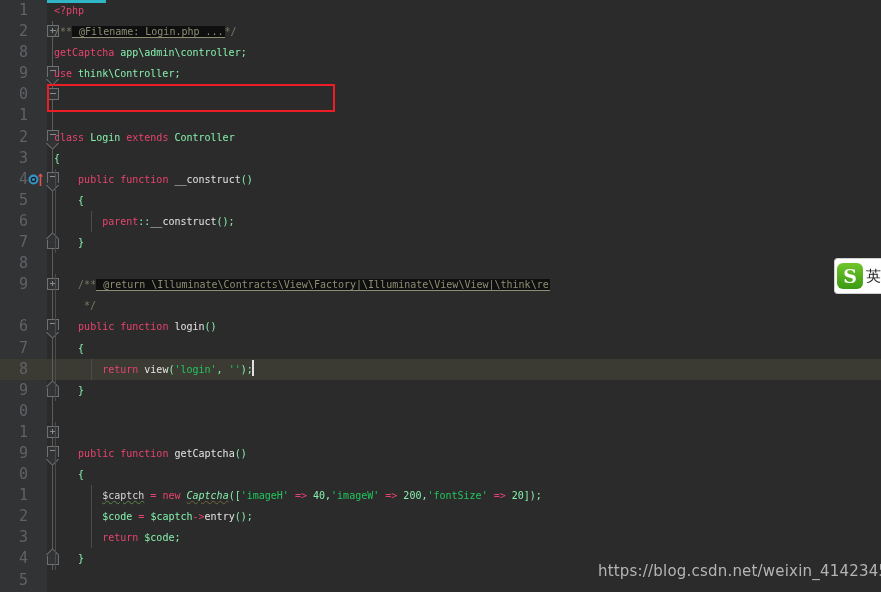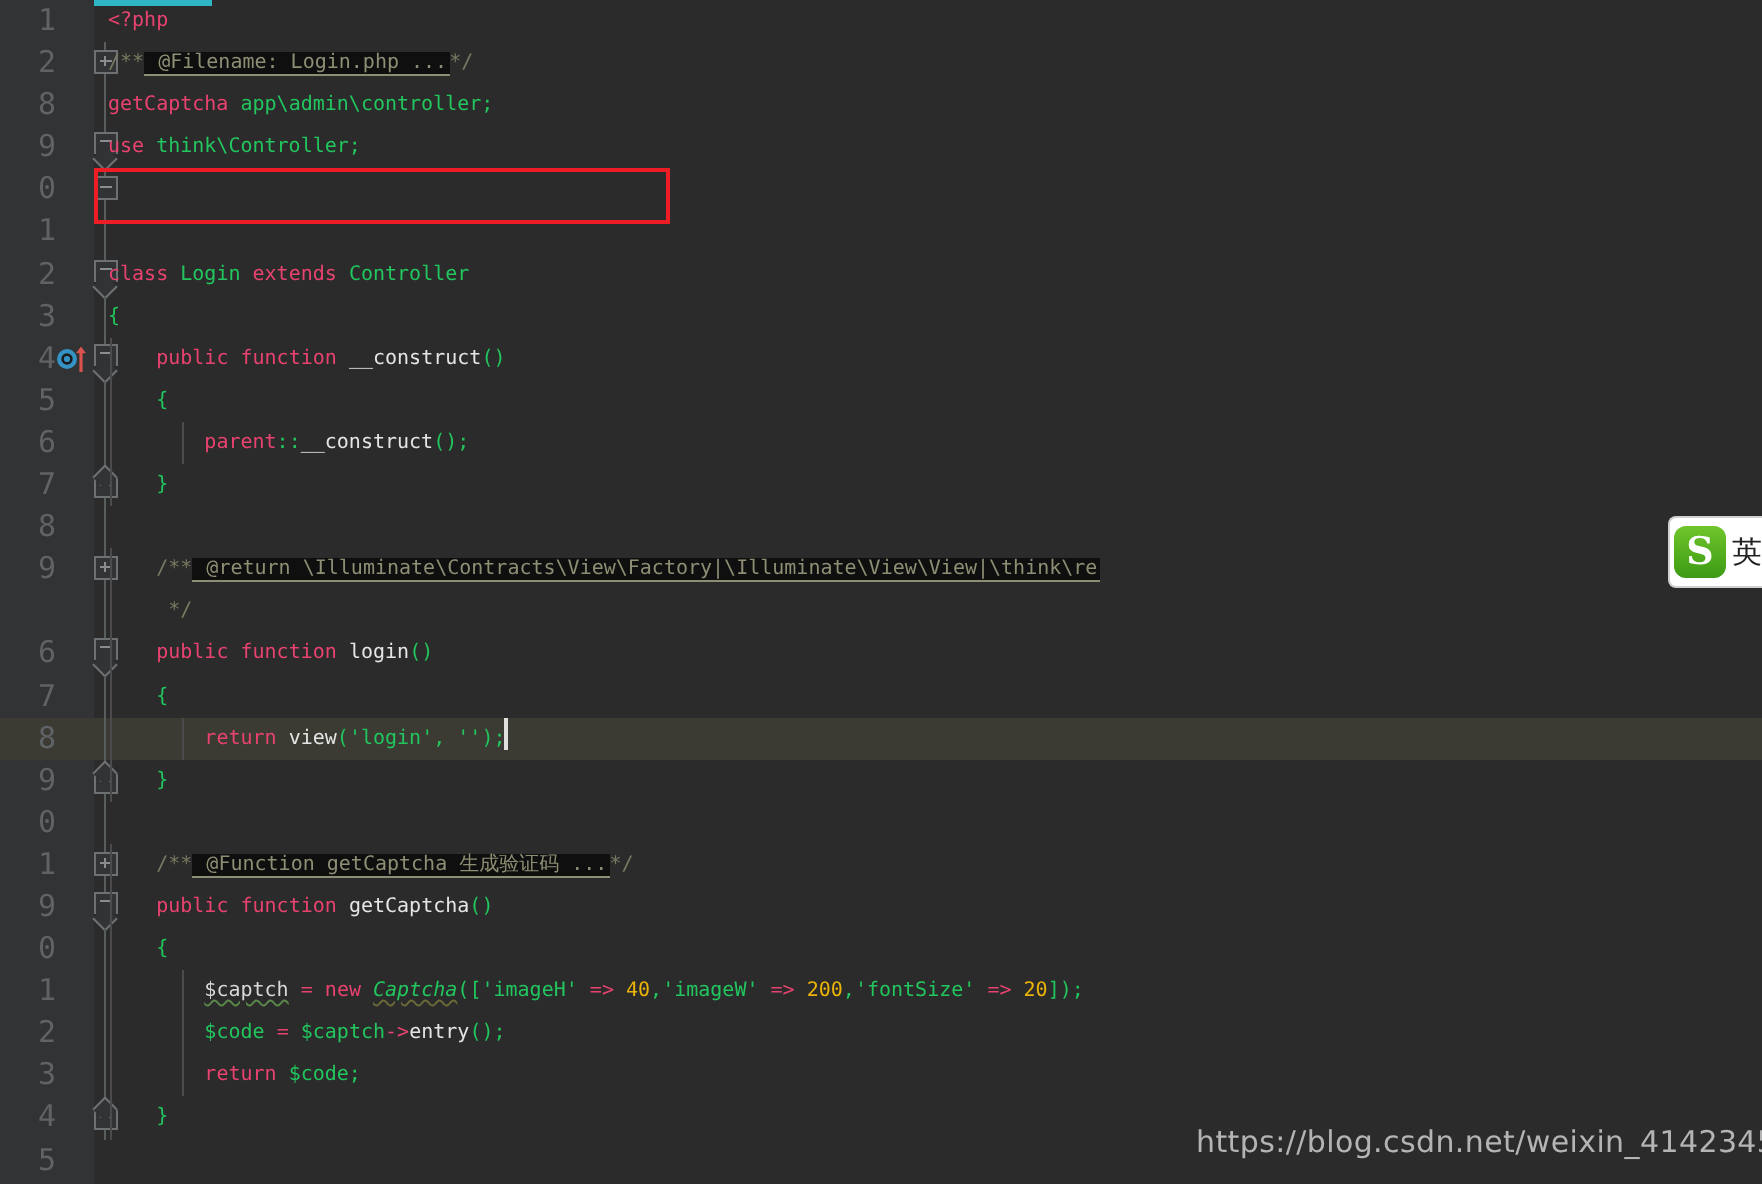--- a/index.html
+++ b/index.html
@@ -204,24 +204,24 @@
 
   
   .guide {
     position: absolute;
     width: 1px;
     background: #4b4b4b;
     height: 21.1px;
     top: 0;
   }
   .kwpink  { color: #e8436f; }
-  .plain   { color: #22c55e; }
+  .plain   { color: #86efac; }
   .fn      { color: #e5e5e5; }
   .str     { color: #22c55e; }
-  .num     { color: #eab308; }
+  .num     { color: #86efac; }
   .var     { color: #d7d7d7; }
   .cmt     { color: #7a7a62; }
   .op      { color: #e8436f; }
 
   
   .fold-chip {
     background: #0f0f0f;
     color: #8e8e74;
     border-bottom: 1px solid #8e8e74;
     padding: 0 1px;
@@ -348,21 +348,21 @@
       <div class="row"><span class="lineno">6</span><span class="foldcol"><span class="foldline"></span></span><span class="guide" style="left: 55px;"></span><span class="guide" style="left: 91.08px;"></span><span class="code"><span class="plain">        </span><span class="kwpink">parent</span><span class="plain">::</span><span class="fn">__construct</span><span class="plain">();</span></span></div>
       <div class="row"><span class="lineno">7</span><span class="foldcol"><span class="foldline"></span><span class="foldend"></span></span><span class="guide" style="left: 55px;"></span><span class="code"><span class="plain">    }</span></span></div>
       <div class="row"><span class="lineno">8</span><span class="foldcol"><span class="foldline"></span></span><span class="code"></span></div>
       <div class="row"><span class="lineno">9</span><span class="foldcol"><span class="foldline"></span><span class="foldbox plus"></span></span><span class="guide" style="left: 55px;"></span><span class="code"><span class="plain">    </span><span class="cmt">/**</span><span class="fold-chip"> @return \Illuminate\Contracts\View\Factory|\Illuminate\View\View|\think\re</span></span></div>
       <div class="row"><span class="lineno"></span><span class="foldcol"><span class="foldline"></span></span><span class="guide" style="left: 55px;"></span><span class="code"><span class="cmt">     */</span></span></div>
       <div class="row"><span class="lineno">6</span><span class="foldcol"><span class="foldline"></span><span class="foldstart"></span></span><span class="guide" style="left: 55px;"></span><span class="code"><span class="plain">    </span><span class="kwpink">public</span><span class="plain"> </span><span class="kwpink">function</span><span class="plain"> </span><span class="fn">login</span><span class="plain">()</span></span></div>
       <div class="row"><span class="lineno">7</span><span class="foldcol"><span class="foldline"></span></span><span class="guide" style="left: 55px;"></span><span class="code"><span class="plain">    {</span></span></div>
       <div class="row cur"><span class="lineno">8</span><span class="foldcol"><span class="foldline"></span></span><span class="guide" style="left: 55px;"></span><span class="guide" style="left: 91.08px;"></span><span class="code"><span class="plain">        </span><span class="kwpink">return</span><span class="plain"> </span><span class="fn">view</span><span class="plain">(</span><span class="str">'login'</span><span class="plain">, </span><span class="str">''</span><span class="plain">);</span><span class="caret"></span></span></div>
       <div class="row"><span class="lineno">9</span><span class="foldcol"><span class="foldline"></span><span class="foldend"></span></span><span class="guide" style="left: 55px;"></span><span class="code"><span class="plain">    }</span></span></div>
       <div class="row"><span class="lineno">0</span><span class="foldcol"><span class="foldline"></span></span><span class="code"></span></div>
-      <div class="row"><span class="lineno">1</span><span class="foldcol"><span class="foldline"></span><span class="foldbox plus"></span></span><span class="guide" style="left: 55px;"></span><span class="code"><span class="plain">    </span><span class="cmt">/**</span><span class="fold-chip"> @Function getCaptcha 生成验证码 ...</span><span class="cmt">*/</span></span></div>
+      <div class="row"><span class="lineno">1</span><span class="foldcol"><span class="foldline"></span><span class="foldbox plus"></span></span><span class="guide" style="left: 55px;"></span></div>
       <div class="row"><span class="lineno">9</span><span class="foldcol"><span class="foldline"></span><span class="foldstart"></span></span><span class="guide" style="left: 55px;"></span><span class="code"><span class="plain">    </span><span class="kwpink">public</span><span class="plain"> </span><span class="kwpink">function</span><span class="plain"> </span><span class="fn">getCaptcha</span><span class="plain">()</span></span></div>
       <div class="row"><span class="lineno">0</span><span class="foldcol"><span class="foldline"></span></span><span class="guide" style="left: 55px;"></span><span class="code"><span class="plain">    {</span></span></div>
       <div class="row"><span class="lineno">1</span><span class="foldcol"><span class="foldline"></span></span><span class="guide" style="left: 55px;"></span><span class="guide" style="left: 91.08px;"></span><span class="code"><span class="plain">        </span><span class="var squig">$captch</span><span class="plain"> </span><span class="op">=</span><span class="plain"> </span><span class="kwpink">new</span><span class="plain"> </span><span class="plain squig-g">Captcha</span><span class="plain">([</span><span class="str">'imageH'</span><span class="plain"> </span><span class="op">=&gt;</span><span class="plain"> </span><span class="num">40</span><span class="plain">,</span><span class="str">'imageW'</span><span class="plain"> </span><span class="op">=&gt;</span><span class="plain"> </span><span class="num">200</span><span class="plain">,</span><span class="str">'fontSize'</span><span class="plain"> </span><span class="op">=&gt;</span><span class="plain"> </span><span class="num">20</span><span class="plain">]);</span></span></div>
       <div class="row"><span class="lineno">2</span><span class="foldcol"><span class="foldline"></span></span><span class="guide" style="left: 55px;"></span><span class="guide" style="left: 91.08px;"></span><span class="code"><span class="plain">        </span><span class="plain">$code</span><span class="plain"> </span><span class="op">=</span><span class="plain"> </span><span class="plain">$captch</span><span class="op">-&gt;</span><span class="fn">entry</span><span class="plain">();</span></span></div>
       <div class="row"><span class="lineno">3</span><span class="foldcol"><span class="foldline"></span></span><span class="guide" style="left: 55px;"></span><span class="guide" style="left: 91.08px;"></span><span class="code"><span class="plain">        </span><span class="kwpink">return</span><span class="plain"> </span><span class="plain">$code;</span></span></div>
       <div class="row"><span class="lineno">4</span><span class="foldcol"><span class="foldline"></span><span class="foldend"></span></span><span class="guide" style="left: 55px;"></span><span class="code"><span class="plain">    }</span></span></div>
       <div class="row"><span class="lineno">5</span><span class="foldcol"></span><span class="code"></span></div>
     </div>
 
   <div class="redbox"></div>

